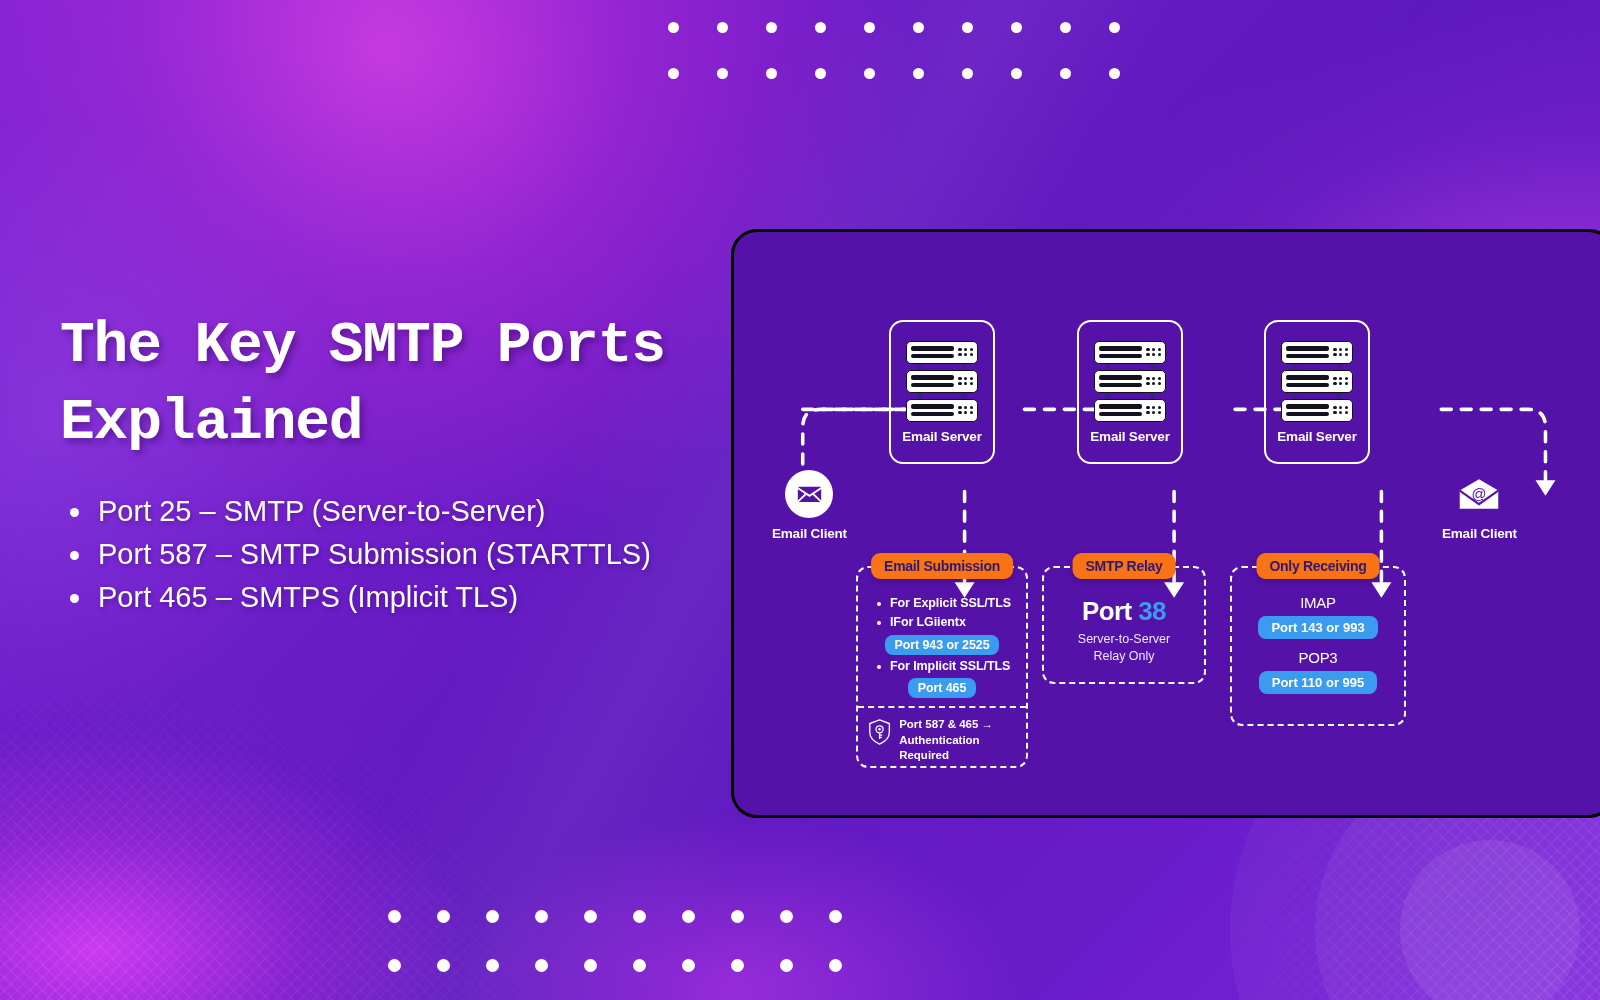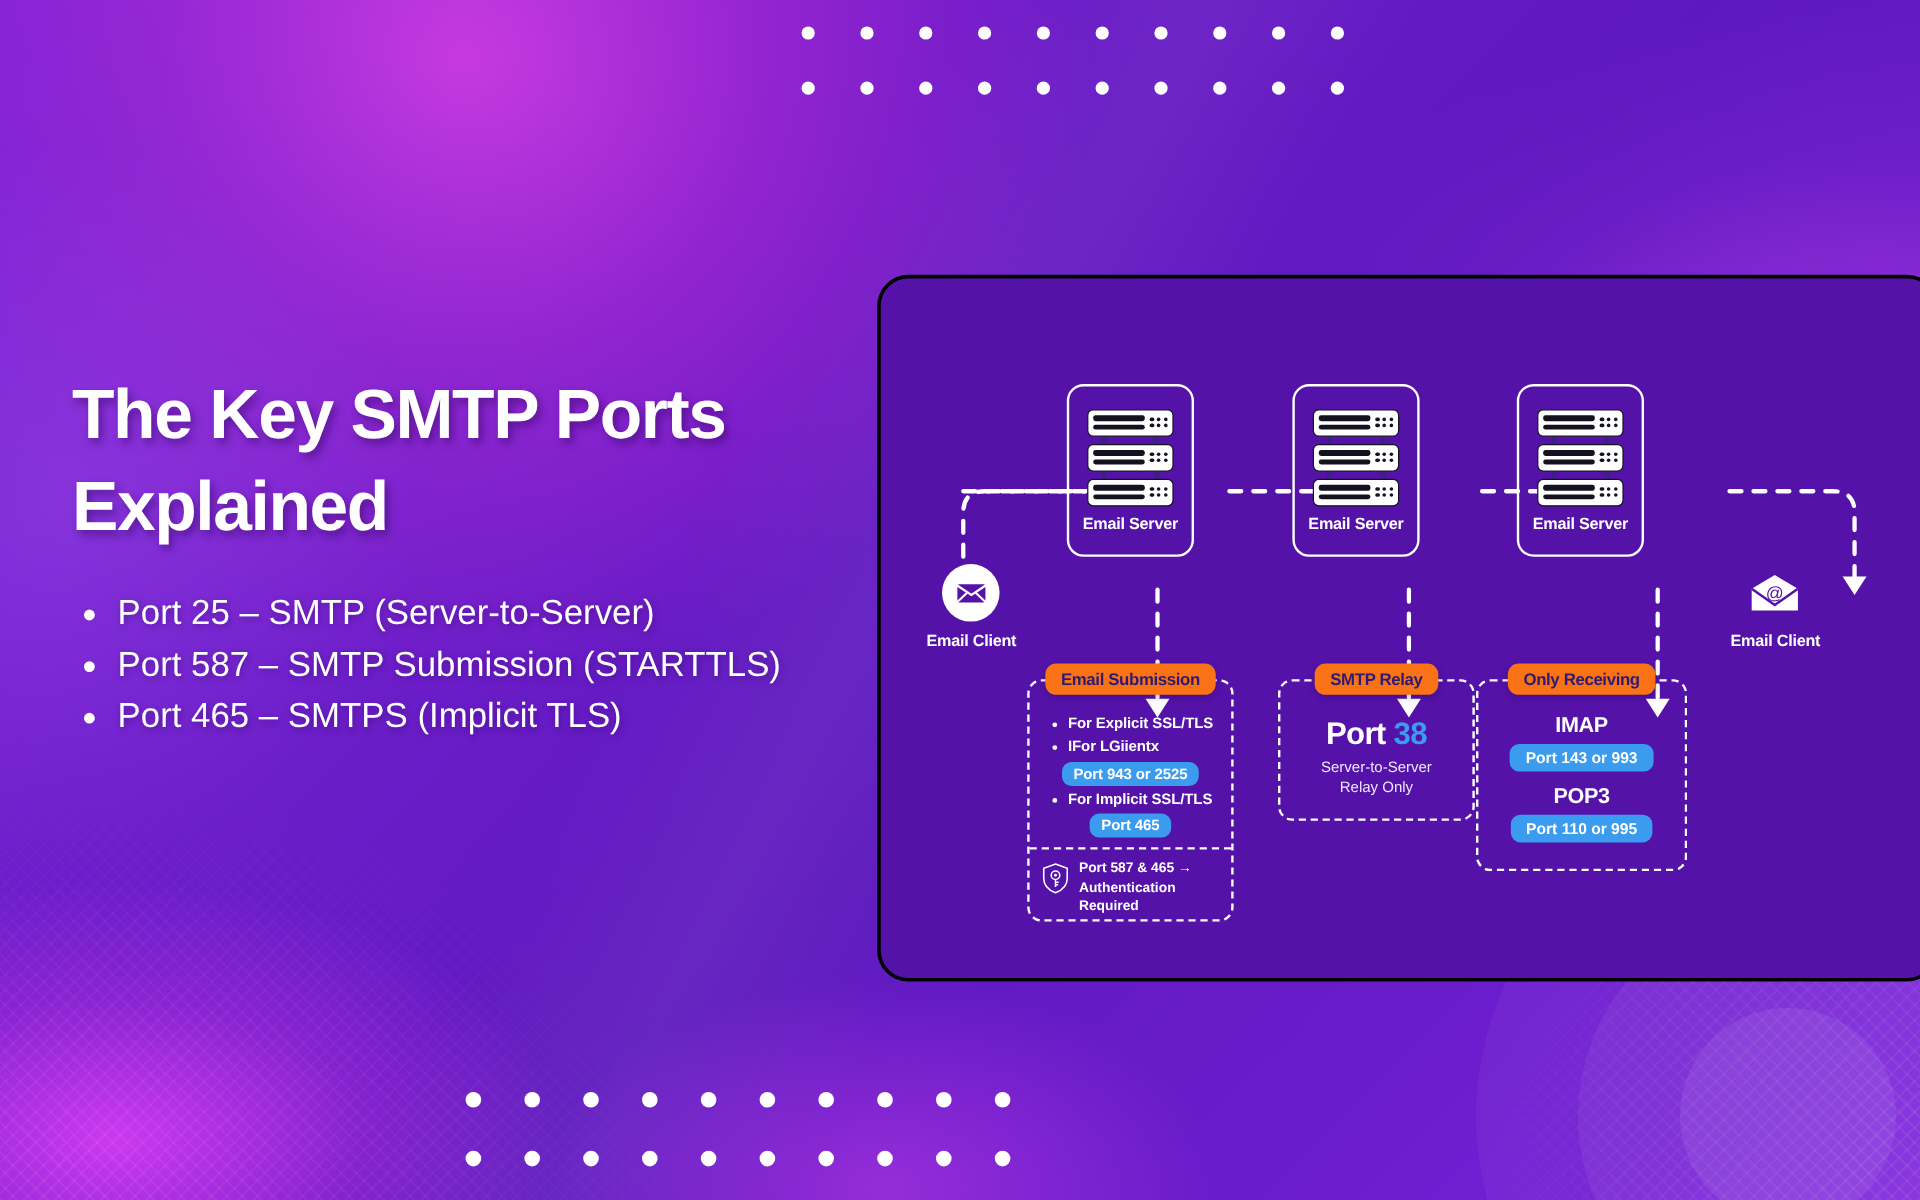--- a/index.html
+++ b/index.html
@@ -98,20 +98,21 @@
     color: #4A3B9E;
   }
 
   
   #headline {
     position: absolute; left: 60px; top: 308px; width: 690px;
     color: #ffffff;
     font-size: 58px; line-height: 1.32;
     font-weight: 800; letter-spacing: -1.2px;
     text-shadow: 3px 4px 7px rgba(40,0,80,0.45);
+    font-family: Liberation Mono, monospace;
   }
   #bullets {
     position: absolute; left: 62px; top: 490px; width: 700px;
     list-style: none;
   }
   #bullets li {
     position: relative;
     color: #ffffff;
     font-size: 29px; line-height: 1.48;
     padding-left: 36px;
@@ -217,21 +218,21 @@
     display: flex; align-items: flex-start; gap: 8px;
   }
   .auth-strip .txt { color:#ffffff; font-size: 11.5px; font-weight: 600; line-height: 1.35; }
 
   .relay-body { text-align: center; padding-top: 28px; }
   .relay-port { font-size: 26px; font-weight: 800; color: #ffffff; letter-spacing: -0.6px; }
   .relay-port .num { color: #3B9BEE; }
   .relay-sub { font-size: 12.5px; color: #EFE6FF; font-weight: 500; line-height: 1.35; margin-top: 4px; }
 
   .recv-body { text-align: center; padding-top: 26px; }
-  .recv-proto { font-size: 18px; font-weight: 700; color: #ffffff; letter-spacing: -0.3px; }
+  .recv-proto { font-size: 15px; font-weight: 400; color: #ffffff; letter-spacing: -0.3px; }
   .recv-badge {
     display: inline-block; margin: 5px 0 10px 0;
     background: #3B9BEE; color: #ffffff;
     font-size: 13px; font-weight: 700; padding: 4px 13px; border-radius: 8px;
   }
 
   
   #wires { position: absolute; inset: 0; pointer-events: none; }
 </style>
 </head>
@@ -557,21 +558,21 @@
             <circle cx="13" cy="12" r="1.4" fill="#ffffff"></circle>
             <path d="M13 16 L13 23 M13 18.5 L16 18.5 M13 21 L15.5 21" fill="none" stroke="#ffffff" stroke-width="1.4"></path>
           </svg>
           <div class="txt">
             <div>Port 587 &amp; 465 →</div>
             <div>Authentication Required</div>
           </div>
         </div>
       </div>
 
-      <div class="info-card" style="left:331px; top:334px; width:164px; height:118px;">
+      <div class="info-card" style="left:308px; top:334px; width:164px; height:118px;">
         <div class="card-pill">SMTP Relay</div>
         <div class="relay-body">
           <div class="relay-port">
             <span>Port</span>
             <span class="num">38</span>
           </div>
           <div class="relay-sub">
             <div>Server-to-Server</div>
             <div>Relay Only</div>
           </div>

